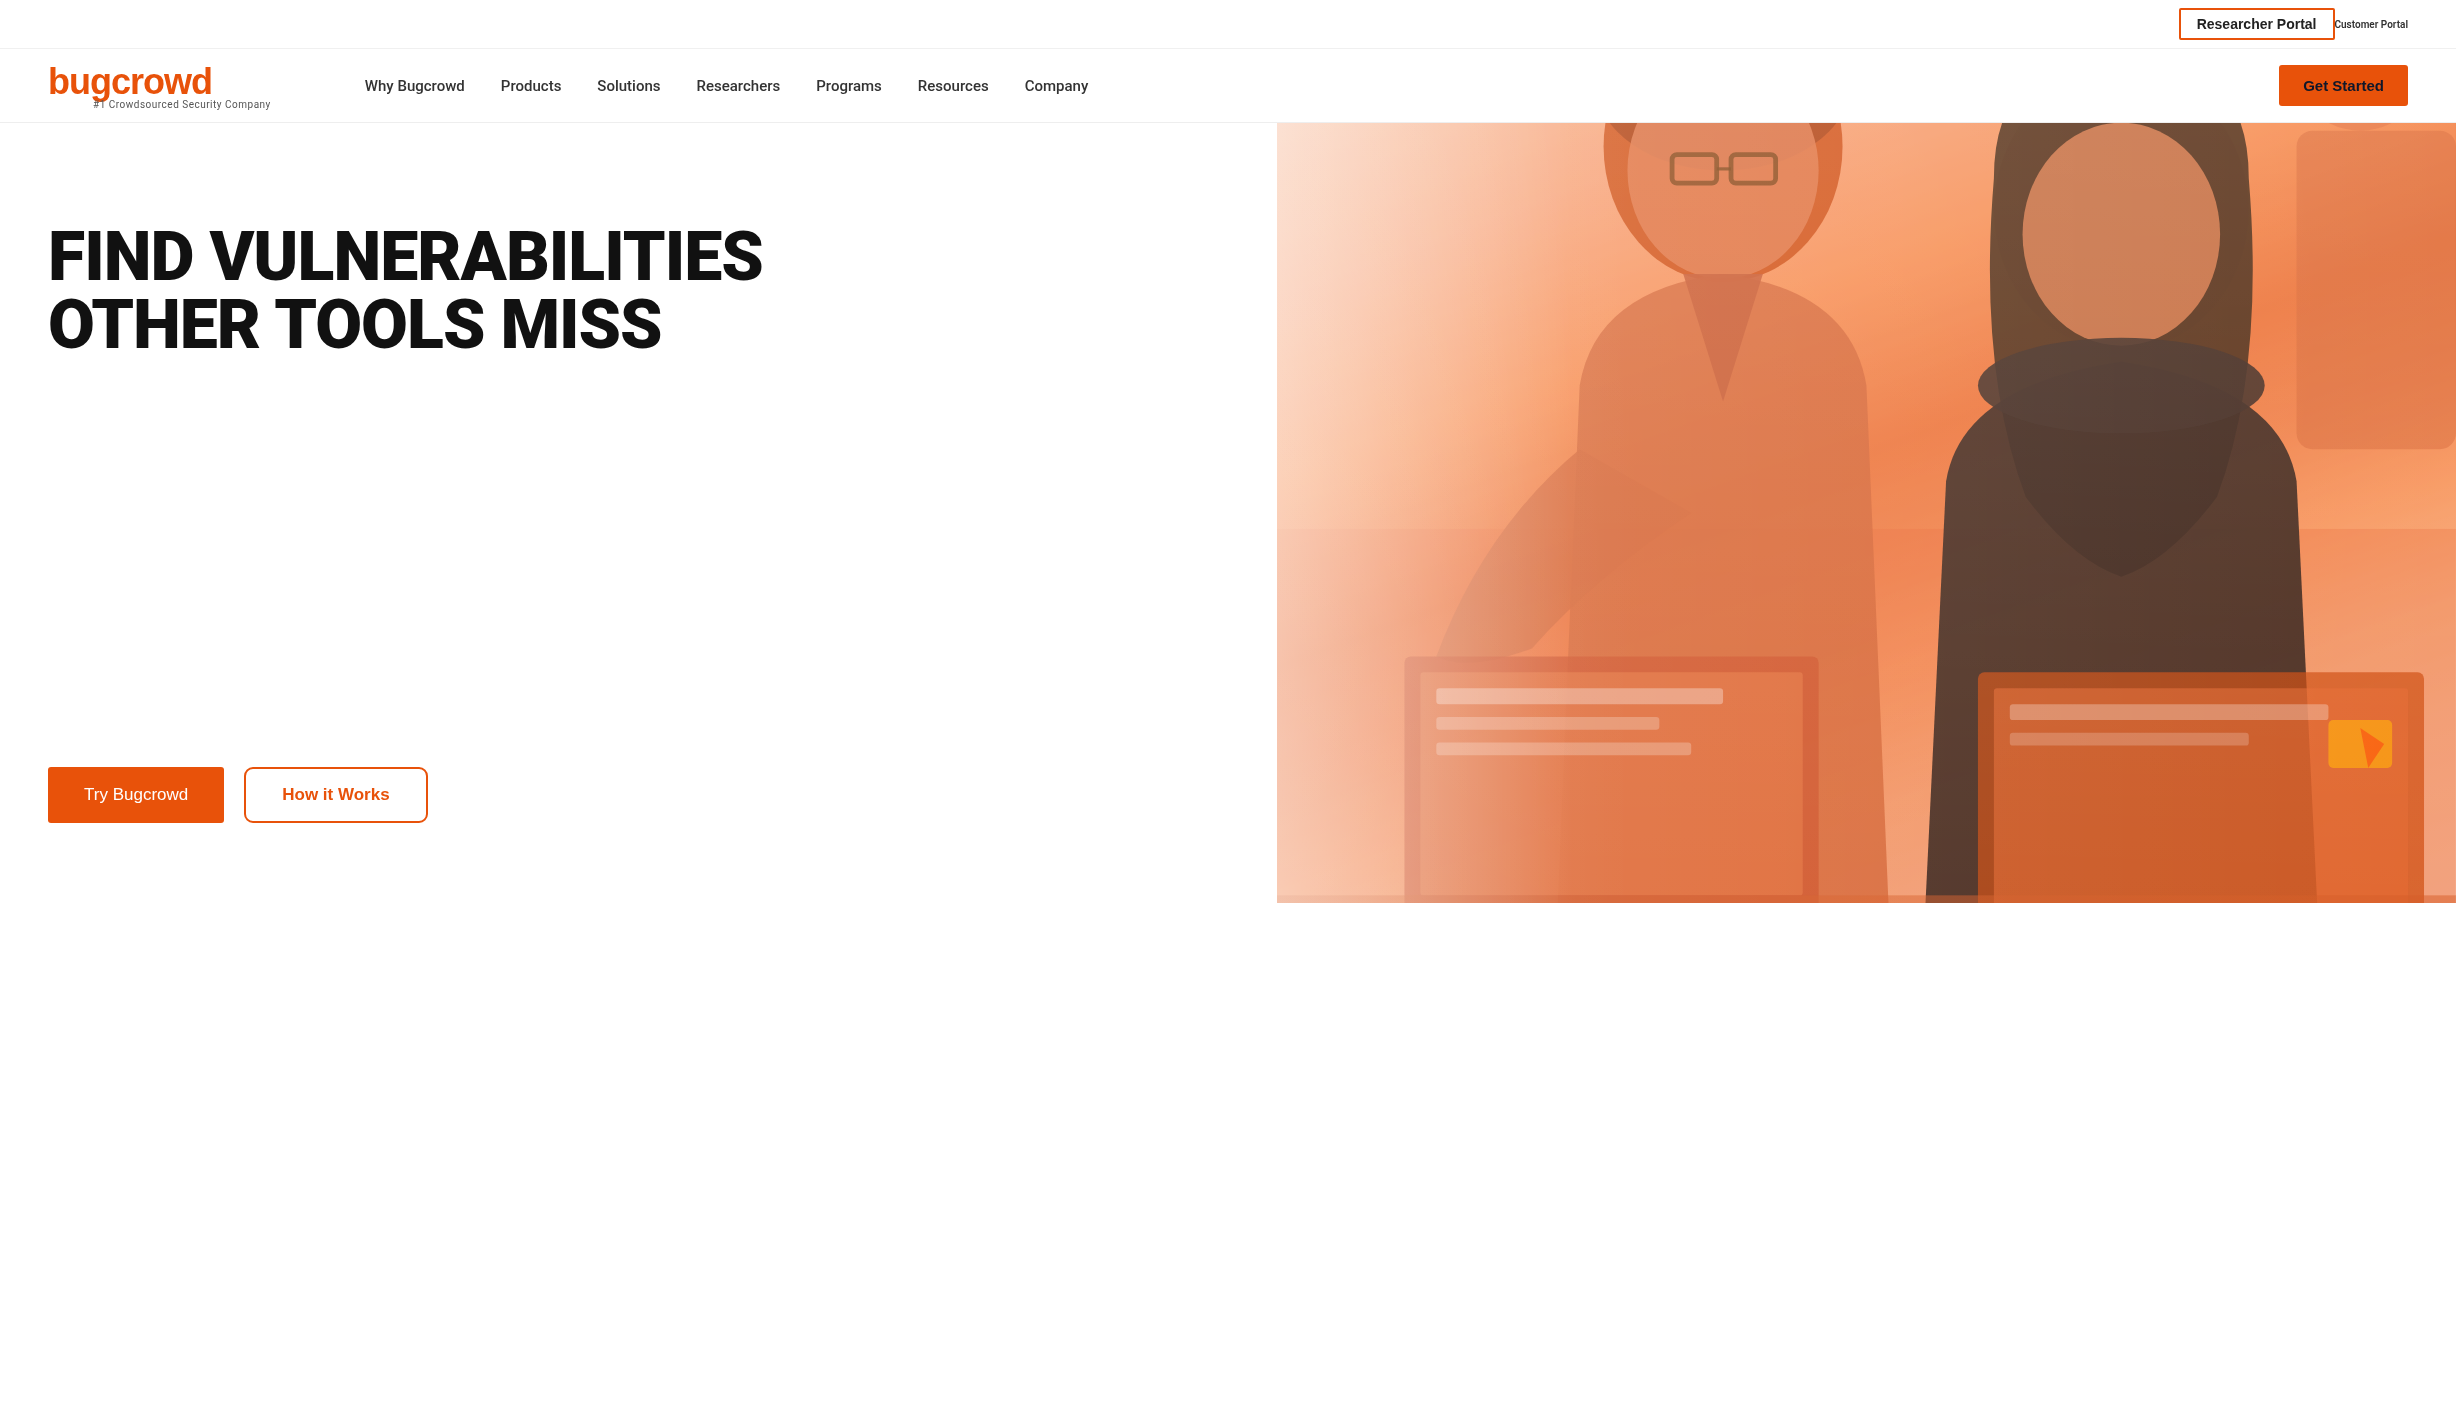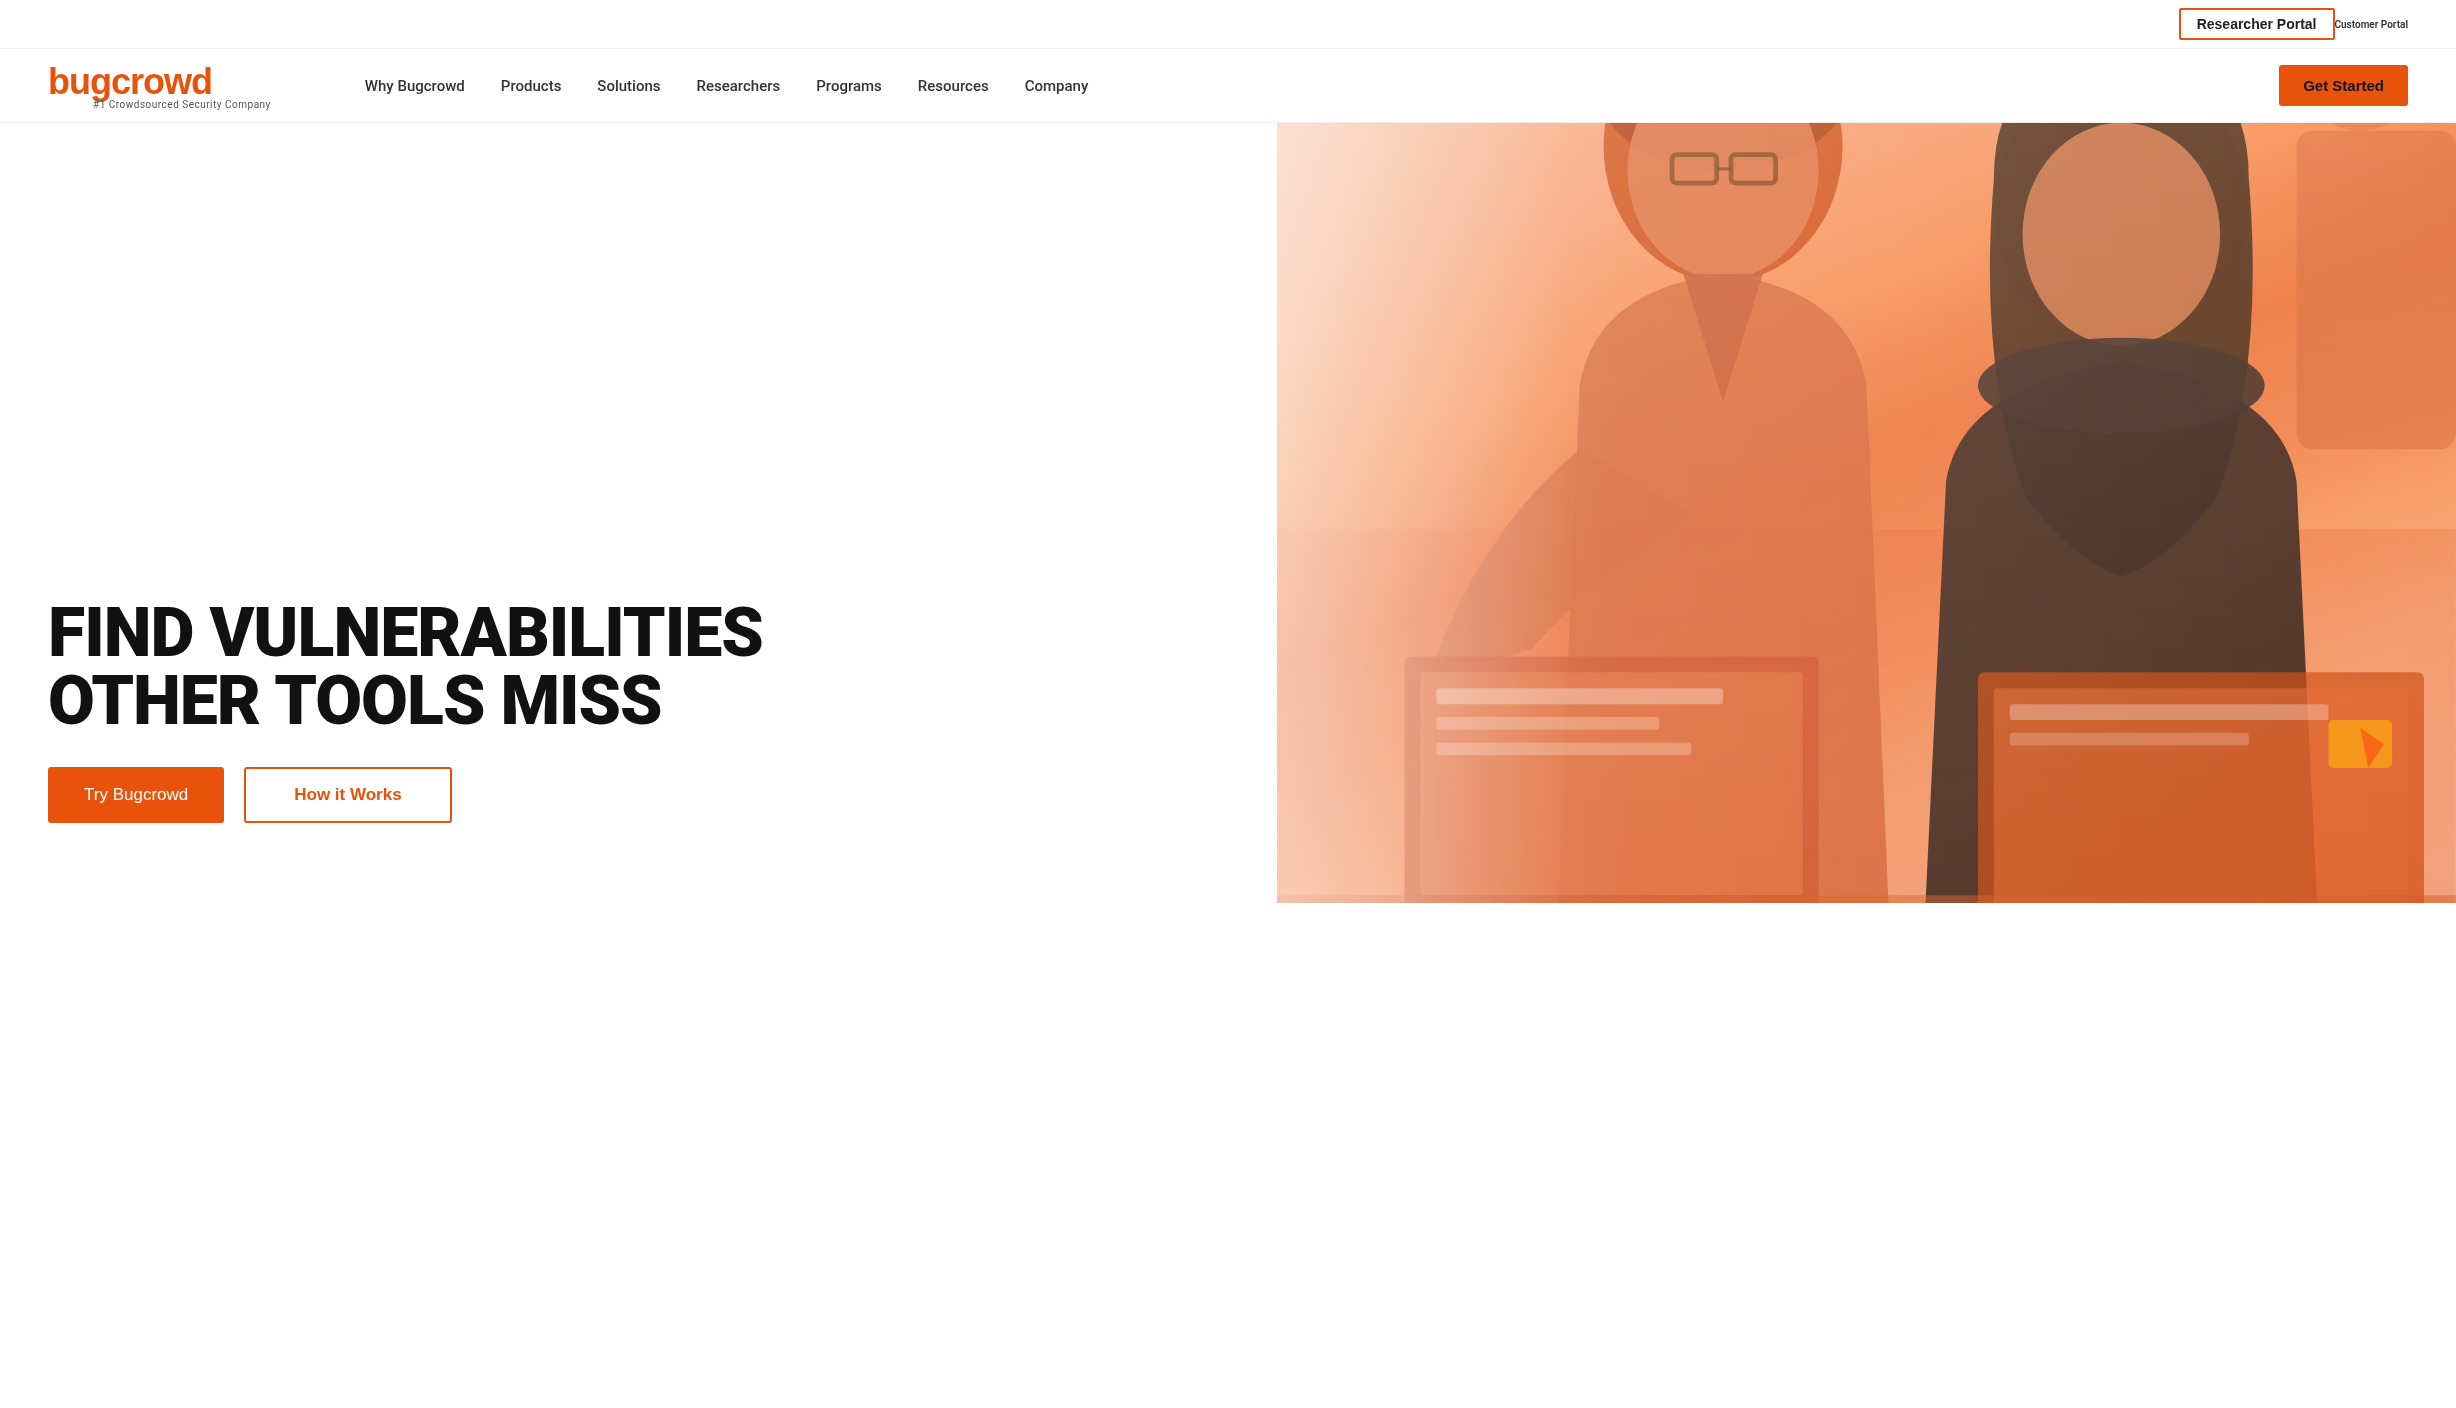--- a/index.html
+++ b/index.html
@@ -113,21 +113,21 @@
       overflow: hidden;
       background: #fff;
     }
 
     .hero-content {
       flex: 0 0 52%;
       padding: 100px 48px 80px 48px;
       z-index: 2;
       display: flex;
       flex-direction: column;
-      justify-content: flex-end;
+      justify-content: space-between;
     }
 
     .hero-title {
       font-size: 68px;
       font-weight: 900;
       color: #111;
       line-height: 1.0;
       letter-spacing: -1px;
       margin-bottom: 32px;
       text-transform: uppercase;
@@ -155,25 +155,25 @@
       font-size: 17px;
       font-weight: 400;
       cursor: pointer;
       border-radius: 3px;
     }
 
     .btn-secondary {
       background: transparent;
       color: #e8520a;
       border: 2px solid #e8520a;
-      padding: 16px 48px;
+      padding: 16px 36px;
       font-size: 17px;
       font-weight: 600;
       cursor: pointer;
-      border-radius: 3px;
+      border-radius: 9px;
     }
 
     
     .hero-image {
       flex: 0 0 48%;
       position: relative;
       overflow: hidden;
     }
 
     

